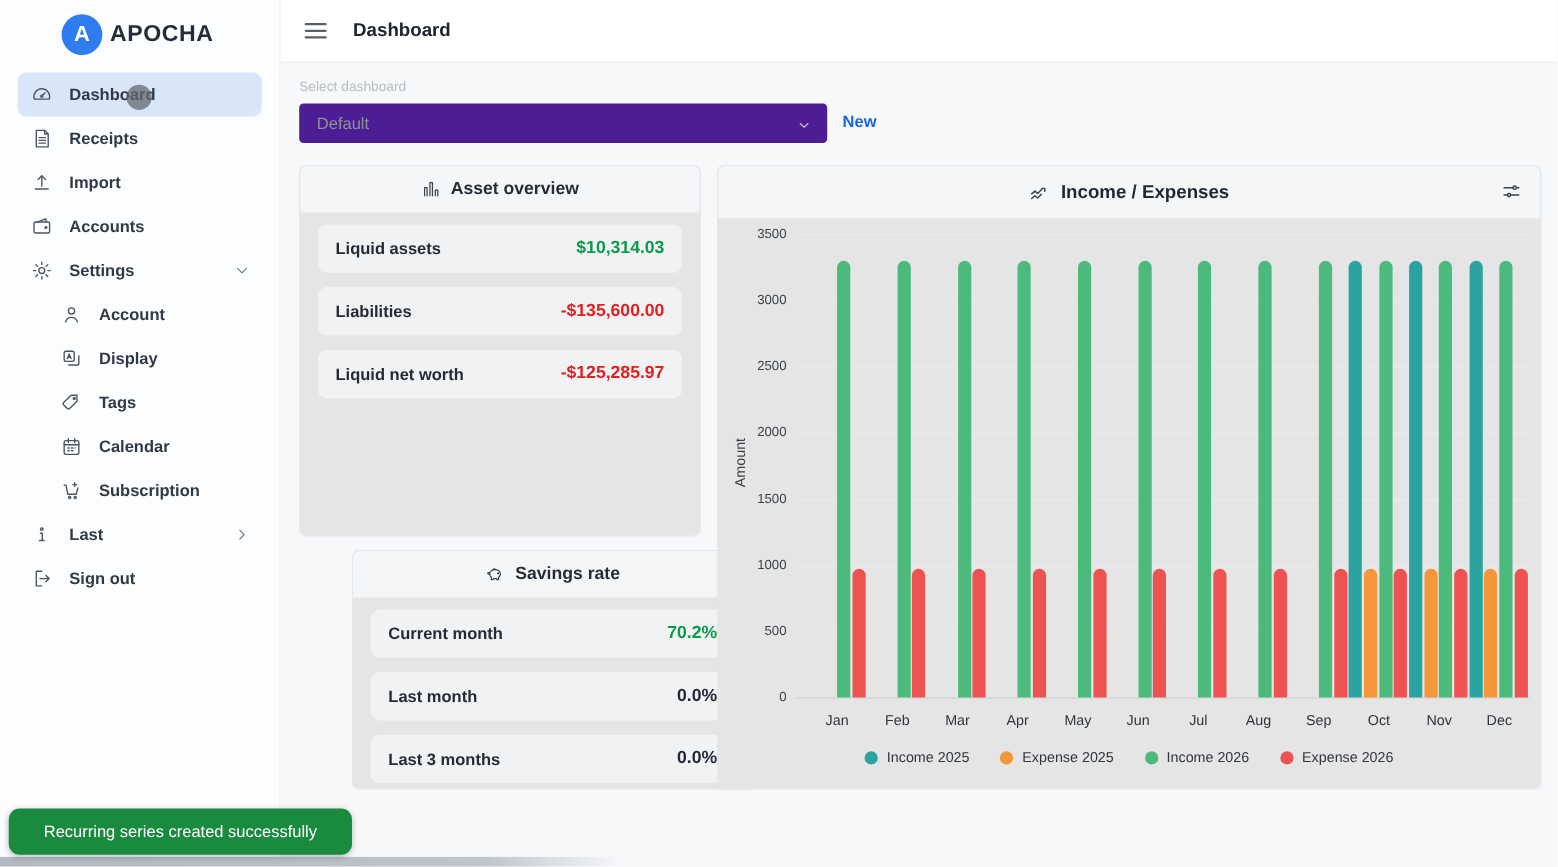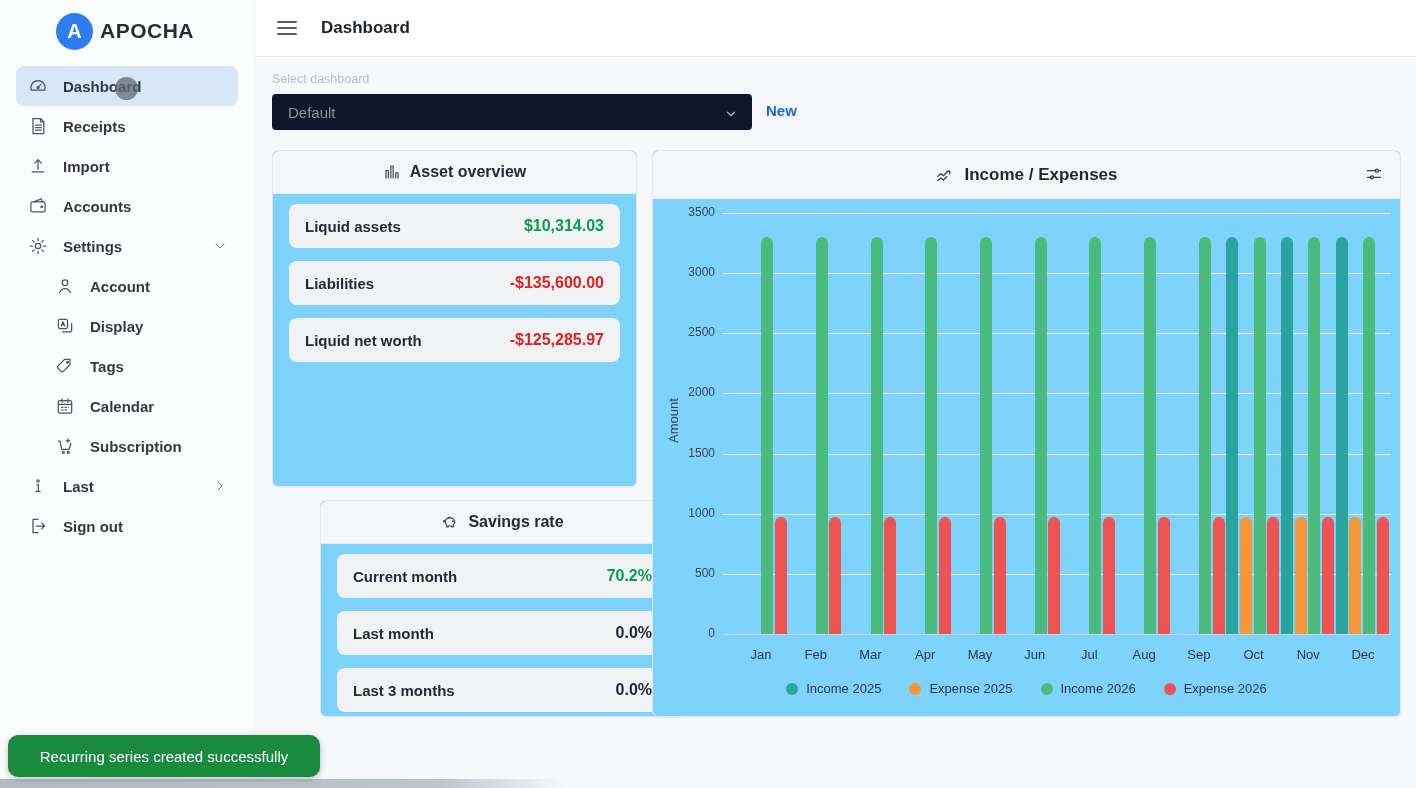--- a/index.html
+++ b/index.html
@@ -22,26 +22,26 @@
   .chev svg { stroke:#6b7280; }
 
   
   .topbar { position:absolute; left:255px; top:0; width:1161px; height:57px; background:#fff; border-bottom:1px solid #e9eaec; display:flex; align-items:center; }
   .hamburger { margin-left:22px; width:20px; display:flex; flex-direction:column; gap:4px; cursor:pointer; }
   .hamburger span { display:block; height:2px; background:#5a5f66; border-radius:1px; }
   .topbar-title { margin-left:24px; font-size:17px; font-weight:700; color:#20252b; }
 
   
   .selector-label { position:absolute; left:272px; top:72px; font-size:12.5px; color:#b9bdc2; }
-  .selector { position:absolute; left:272px; top:94px; width:480px; height:36px; background:#0f172a; border-radius:4px; display:flex; align-items:center; color:#8e9398; font-size:15px; padding-left:16px; cursor:default; }
+  .selector { position:absolute; left:272px; top:94px; width:480px; height:36px; background:#4c1d95; border-radius:4px; display:flex; align-items:center; color:#8e9398; font-size:15px; padding-left:16px; cursor:default; }
   .selector .sel-chev { position:absolute; right:14px; top:13px; }
   .new-link { position:absolute; left:766px; top:102px; font-size:15px; font-weight:700; color:#1967e0; cursor:pointer; }
 
   
-  .card { position:absolute; background:#7dd3fc; border:1px solid #e4e7ea; border-radius:6px; box-shadow:0 1px 2px rgba(20,30,40,.04); }
+  .card { position:absolute; background:#e5e5e5; border:1px solid #e4e7ea; border-radius:6px; box-shadow:0 1px 2px rgba(20,30,40,.04); }
   .card-header { height:43px; background:#f5f6f8; border-bottom:1px solid #e8eaed; border-radius:6px 6px 0 0; display:flex; align-items:center; justify-content:center; gap:9px; font-size:16px; font-weight:700; color:#242c37; }
   .card-header svg { stroke:#39424d; fill:none; stroke-width:1.5; stroke-linecap:round; stroke-linejoin:round; }
   .card-asset { left:272px; top:150px; width:365px; height:337px; }
   .card-savings { left:272px; top:500px; width:365px; height:217px;margin-left:48px; }
   .rows { padding:10px 16px 0 16px; }
   .stat-row { height:44px; background:#f1f2f4; border-radius:8px; margin-bottom:13px; display:flex; align-items:center; justify-content:space-between; padding:0 16px; }
   .stat-label { font-size:15px; font-weight:700; color:#232b36; }
   .stat-value { font-size:16px; font-weight:700; }
   .tone-positive { color:#0a9b4b; }
   .tone-negative { color:#e31f1f; }

